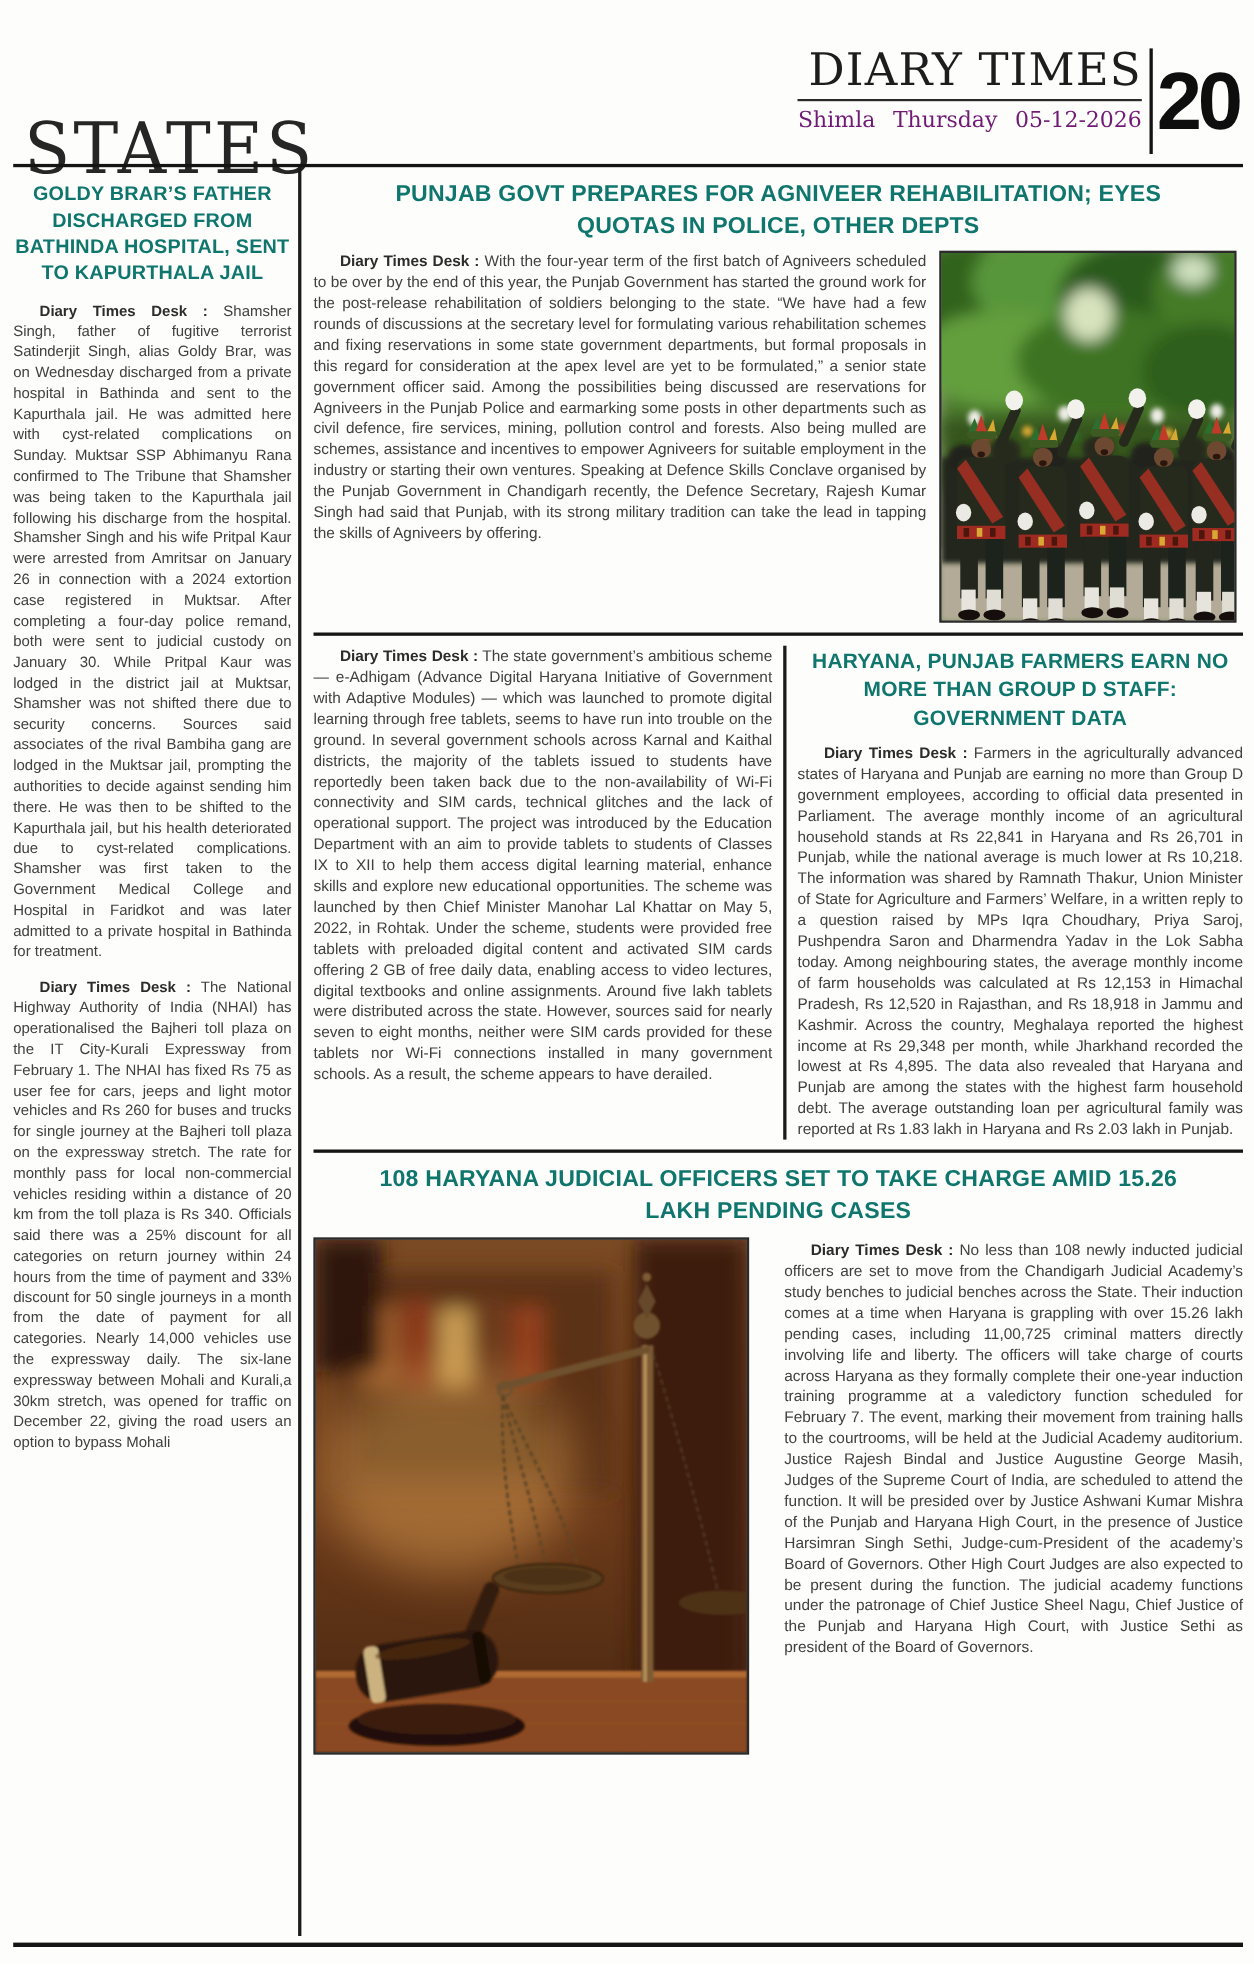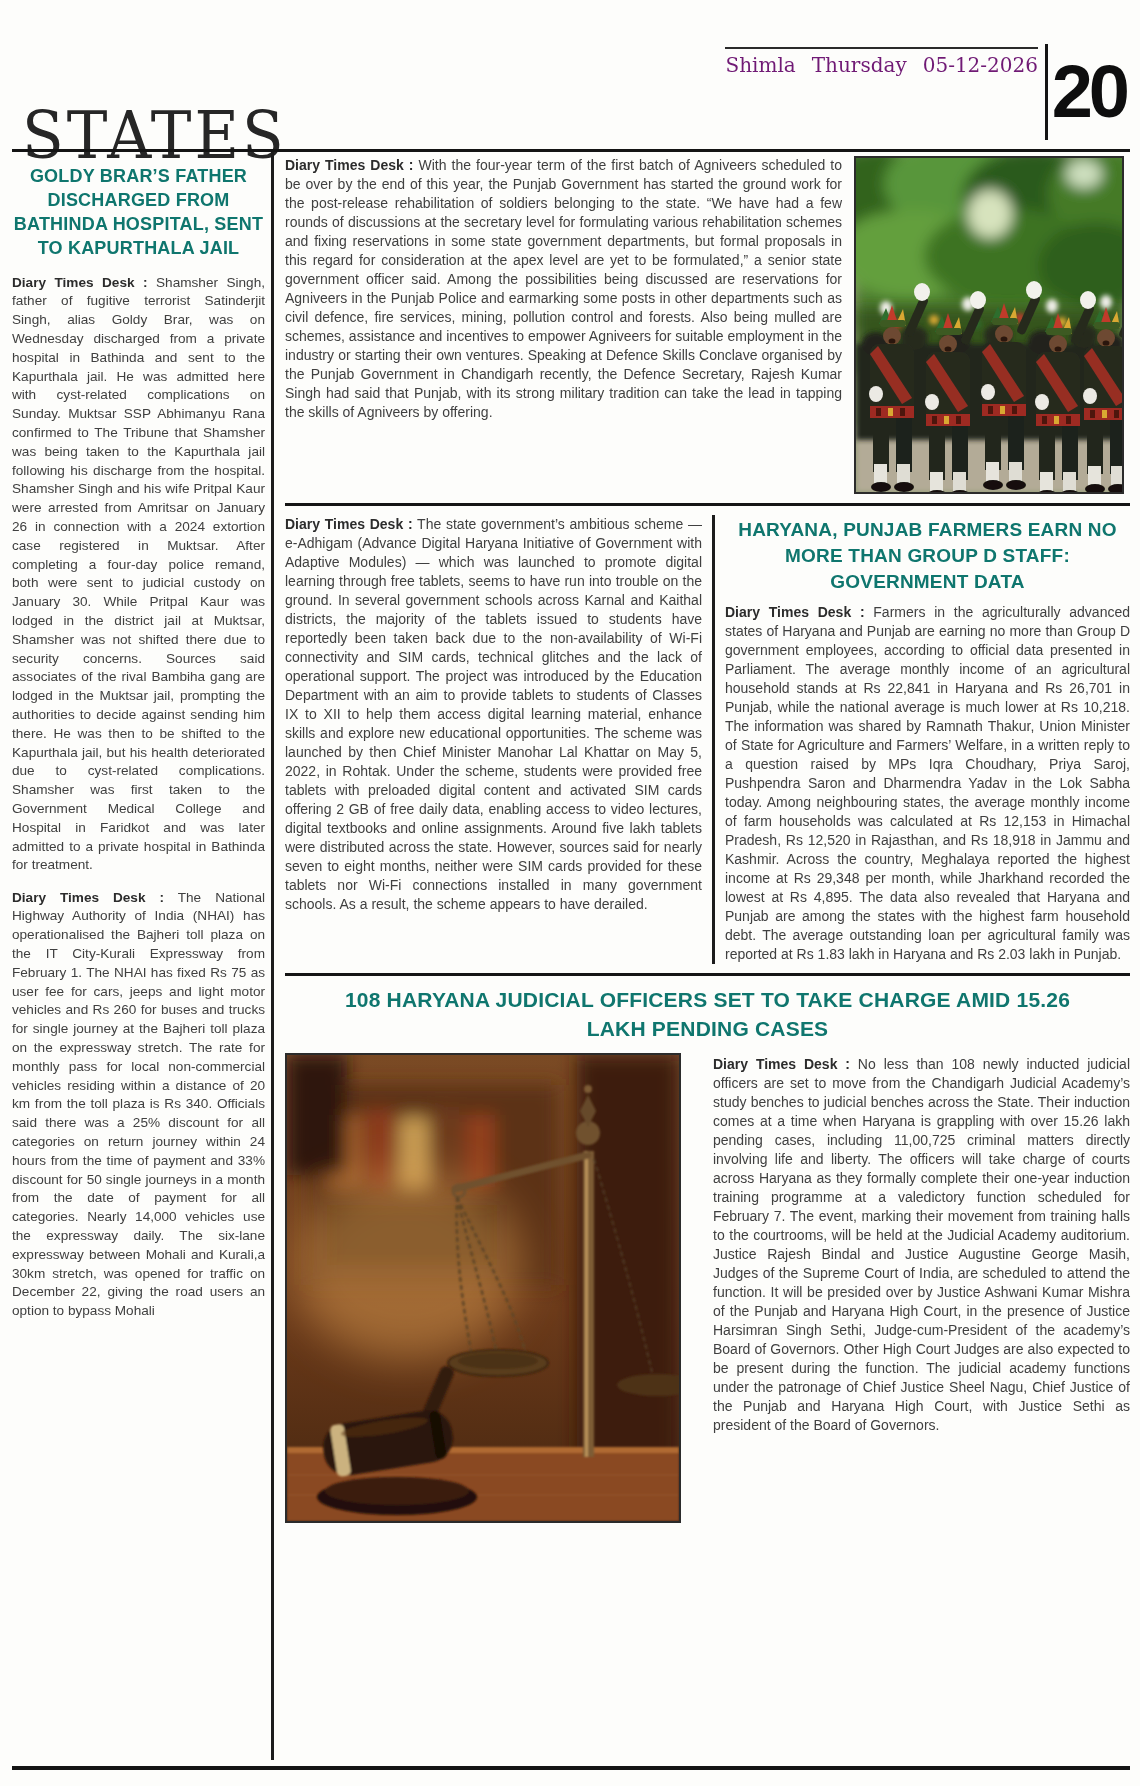--- a/index.html
+++ b/index.html
@@ -17,21 +17,21 @@
         display:flex;justify-content:flex-end;gap:16px;}
   .mast-vr{position:absolute;right:82px;top:44px;width:3px;height:96px;background:#141414;}
   .page-num{position:absolute;right:4px;top:44px;font-size:74px;font-weight:800;letter-spacing:-4px;
         color:#0e0e0e;line-height:96px;}
   
   .top-rule{position:absolute;top:149px;left:12px;right:10px;height:3px;background:#141414;}
   .bottom-rule{position:absolute;top:1766px;left:12px;right:10px;height:4px;background:#141414;}
   .left-vr{position:absolute;left:271px;top:152px;width:3px;height:1608px;background:#1c1c1c;}
   
   .body-txt{font-size:14px;line-height:19px;text-align:justify;color:#404040;}
-  .body-txt b{color:#2c2c2c;}
+  .body-txt b{color:#2c2c2c;margin-left:24px;}
   .hl{font-weight:700;color:#0f766e;text-align:center;letter-spacing:.2px;}
   .hl-sm{font-size:18px;line-height:24px;}
   .hl-md{font-size:19px;line-height:26px;}
   .hl-lg{font-size:21px;line-height:29px;}
   
   .left-col{position:absolute;left:12px;top:158px;width:253px;}
   .left-col .hl{margin:6px 0 10px 0;}
   .left-col .a2hl{margin-top:20px;}
   .left-col .body-txt{font-size:13.6px;line-height:18.8px;}
   
@@ -51,20 +51,21 @@
   .jud-row{display:flex;gap:32px;align-items:flex-start;}
 </style>
 </head>
 <body>
 
 <div class="page">
 
   <div class="masthead">
     <div class="section-title">STATES</div>
     <div class="mast-right">
+      <div class="paper-name">DIARY TIMES</div>
       <div class="mast-rule"></div>
       <div class="dateline">
         <span>Shimla</span>
         <span>Thursday</span>
         <span>05-12-2026</span>
       </div>
     </div>
     <div class="mast-vr"></div>
     <div class="page-num">20</div>
   </div>
@@ -81,20 +82,21 @@
     </article>
     <article>
       <p class="body-txt"><b>Diary Times Desk :</b>
          <span>The National Highway Authority of India (NHAI) has operationalised the Bajheri toll plaza on the IT City-Kurali Expressway from February 1. The NHAI has fixed Rs 75 as user fee for cars, jeeps and light motor vehicles and Rs 260 for buses and trucks for single journey at the Bajheri toll plaza on the expressway stretch. The rate for monthly pass for local non-commercial vehicles residing within a distance of 20 km from the toll plaza is Rs 340. Officials said there was a 25% discount for all categories on return journey within 24 hours from the time of payment and 33% discount for 50 single journeys in a month from the date of payment for all categories. Nearly 14,000 vehicles use the expressway daily. The six-lane expressway between Mohali and Kurali,a 30km stretch, was opened for traffic on December 22, giving the road users an option to bypass Mohali</span></p>
     </article>
   </div>
 
   <div class="main">
 
     <article>
+      <div class="hl hl-lg ag-hl">PUNJAB GOVT PREPARES FOR AGNIVEER REHABILITATION; EYES QUOTAS IN POLICE, OTHER DEPTS</div>
       <div class="ag-row">
         <p class="body-txt ag-body" style="margin:0;"><b>Diary Times Desk :</b>
            <span>With the four-year term of the first batch of Agniveers scheduled to be over by the end of this year, the Punjab Government has started the ground work for the post-release rehabilitation of soldiers belonging to the state. “We have had a few rounds of discussions at the secretary level for formulating various rehabilitation schemes and fixing reservations in some state government departments, but formal proposals in this regard for consideration at the apex level are yet to be formulated,” a senior state government officer said. Among the possibilities being discussed are reservations for Agniveers in the Punjab Police and earmarking some posts in other departments such as civil defence, fire services, mining, pollution control and forests. Also being mulled are schemes, assistance and incentives to empower Agniveers for suitable employment in the industry or starting their own ventures. Speaking at Defence Skills Conclave organised by the Punjab Government in Chandigarh recently, the Defence Secretary, Rajesh Kumar Singh had said that Punjab, with its strong military tradition can take the lead in tapping the skills of Agniveers by offering.</span></p>
         <div class="photo">
           <svg width="266" height="334" viewBox="0 0 266 334">
             <defs>
               <filter id="bA" x="-30%" y="-30%" width="160%" height="160%">
                   <feGaussianBlur stdDeviation="7"></feGaussianBlur>
                 </filter>
               <filter id="bB" x="-30%" y="-30%" width="160%" height="160%">

